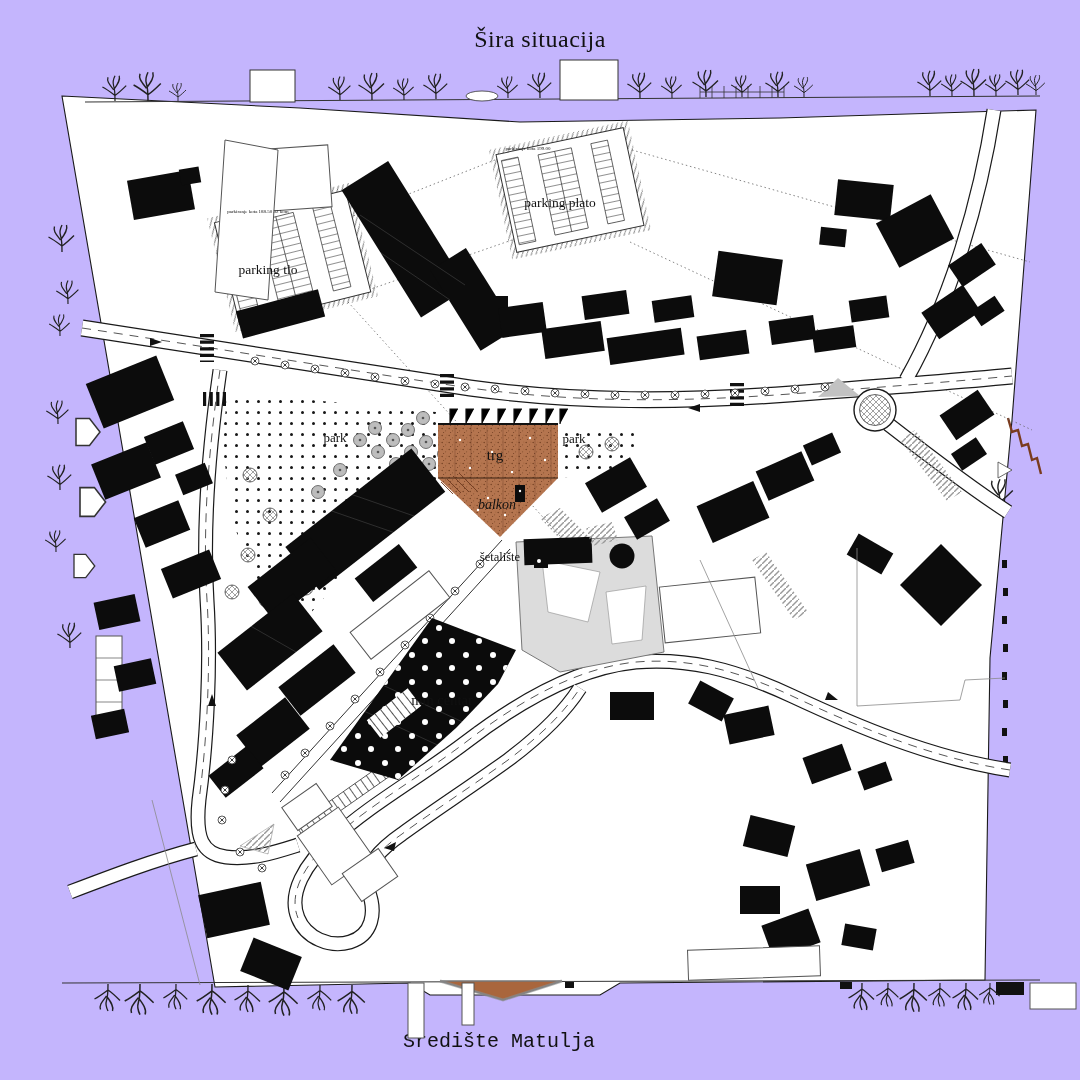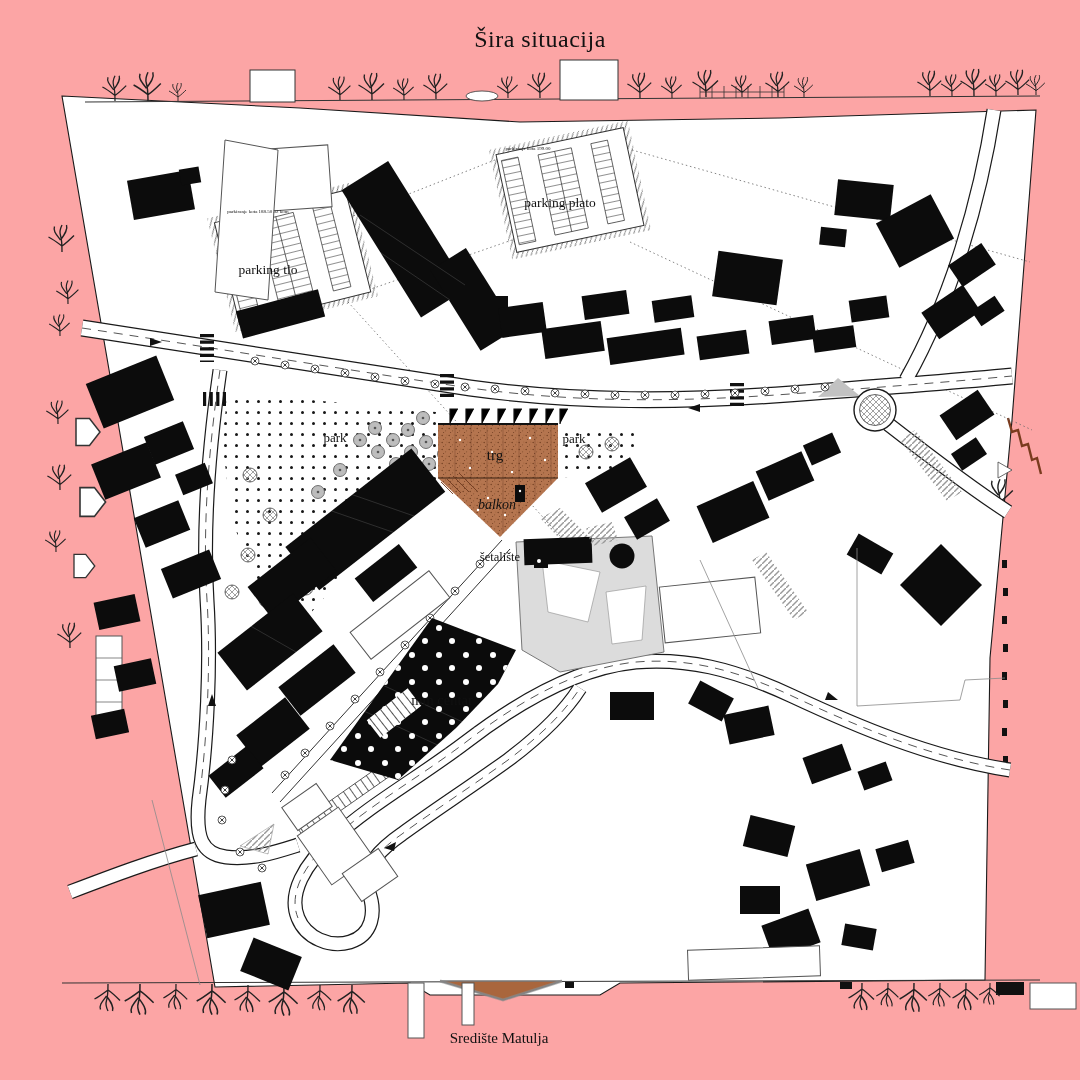--- a/index.html
+++ b/index.html
@@ -1,21 +1,21 @@
 <!DOCTYPE html>
 <html><head>
 <meta charset="utf-8">
 <style>
   html,body{margin:0;padding:0;background:#fff;}
-  .page{position:relative;width:1080px;height:1080px;background:#fca5a5;overflow:hidden;
+  .page{position:relative;width:1080px;height:1080px;background:#c4b5fd;overflow:hidden;
         font-family:"Liberation Serif",serif;}
   .ttl{position:absolute;top:26px;left:50%;transform:translateX(-50%);
        font-size:24px;color:#111;letter-spacing:.5px;white-space:nowrap;}
   .sub{position:absolute;top:1030px;left:499px;transform:translateX(-50%);
-       font-size:15px;color:#111;white-space:nowrap;}
+       font-size:20px;color:#111;white-space:nowrap;font-family:Liberation Mono, monospace;}
   svg{position:absolute;left:0;top:0;}
   .bb{fill:#0c0c0c;}
   .wb{fill:#ffffff;stroke:#555;stroke-width:1;}
   .pl{stroke:#8a8a8a;fill:none;stroke-width:.8;}
   .rc{stroke:#1a1a1a;stroke-width:15;fill:none;stroke-linecap:butt;}
   .rc1{stroke:#1a1a1a;stroke-width:17;fill:none;}
   .rf{stroke:#ffffff;stroke-width:12.6;fill:none;}
   .rf1{stroke:#ffffff;stroke-width:14.6;fill:none;}
   .cl{stroke:#555;stroke-width:1;fill:none;stroke-dasharray:9 7;}
   .dl{stroke:#666;stroke-width:.8;fill:none;stroke-dasharray:1.5 2.8;}

